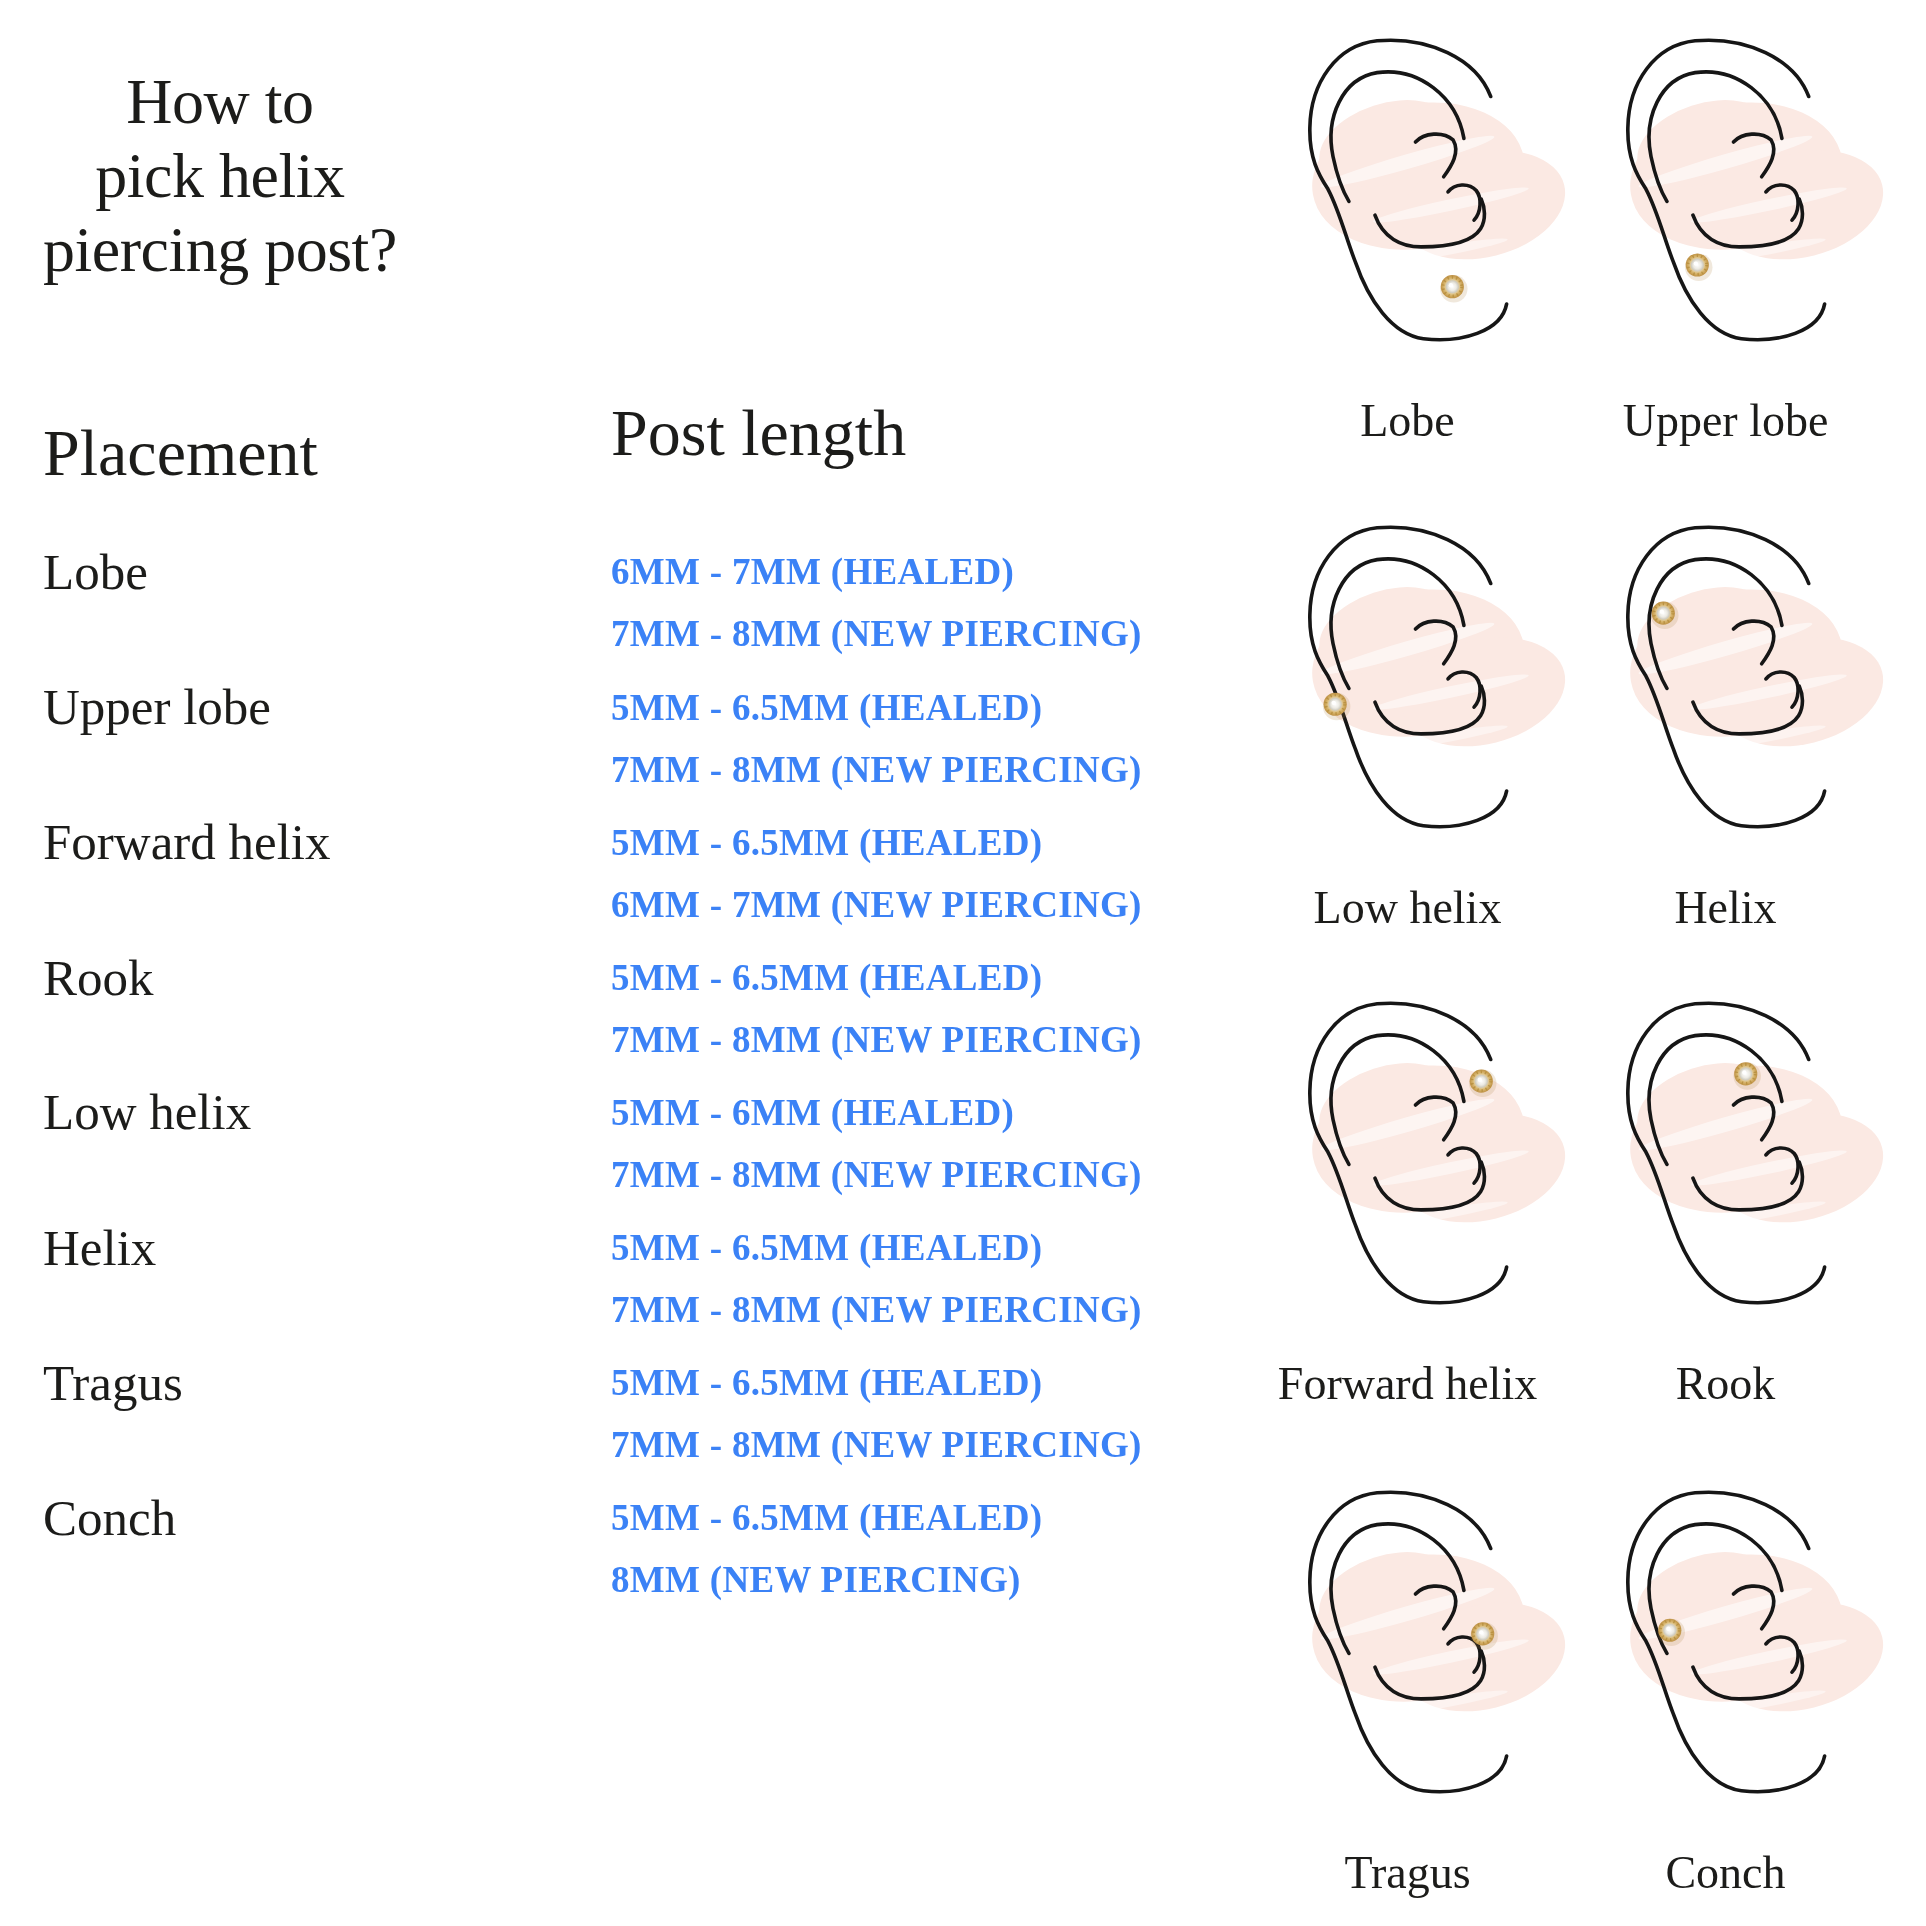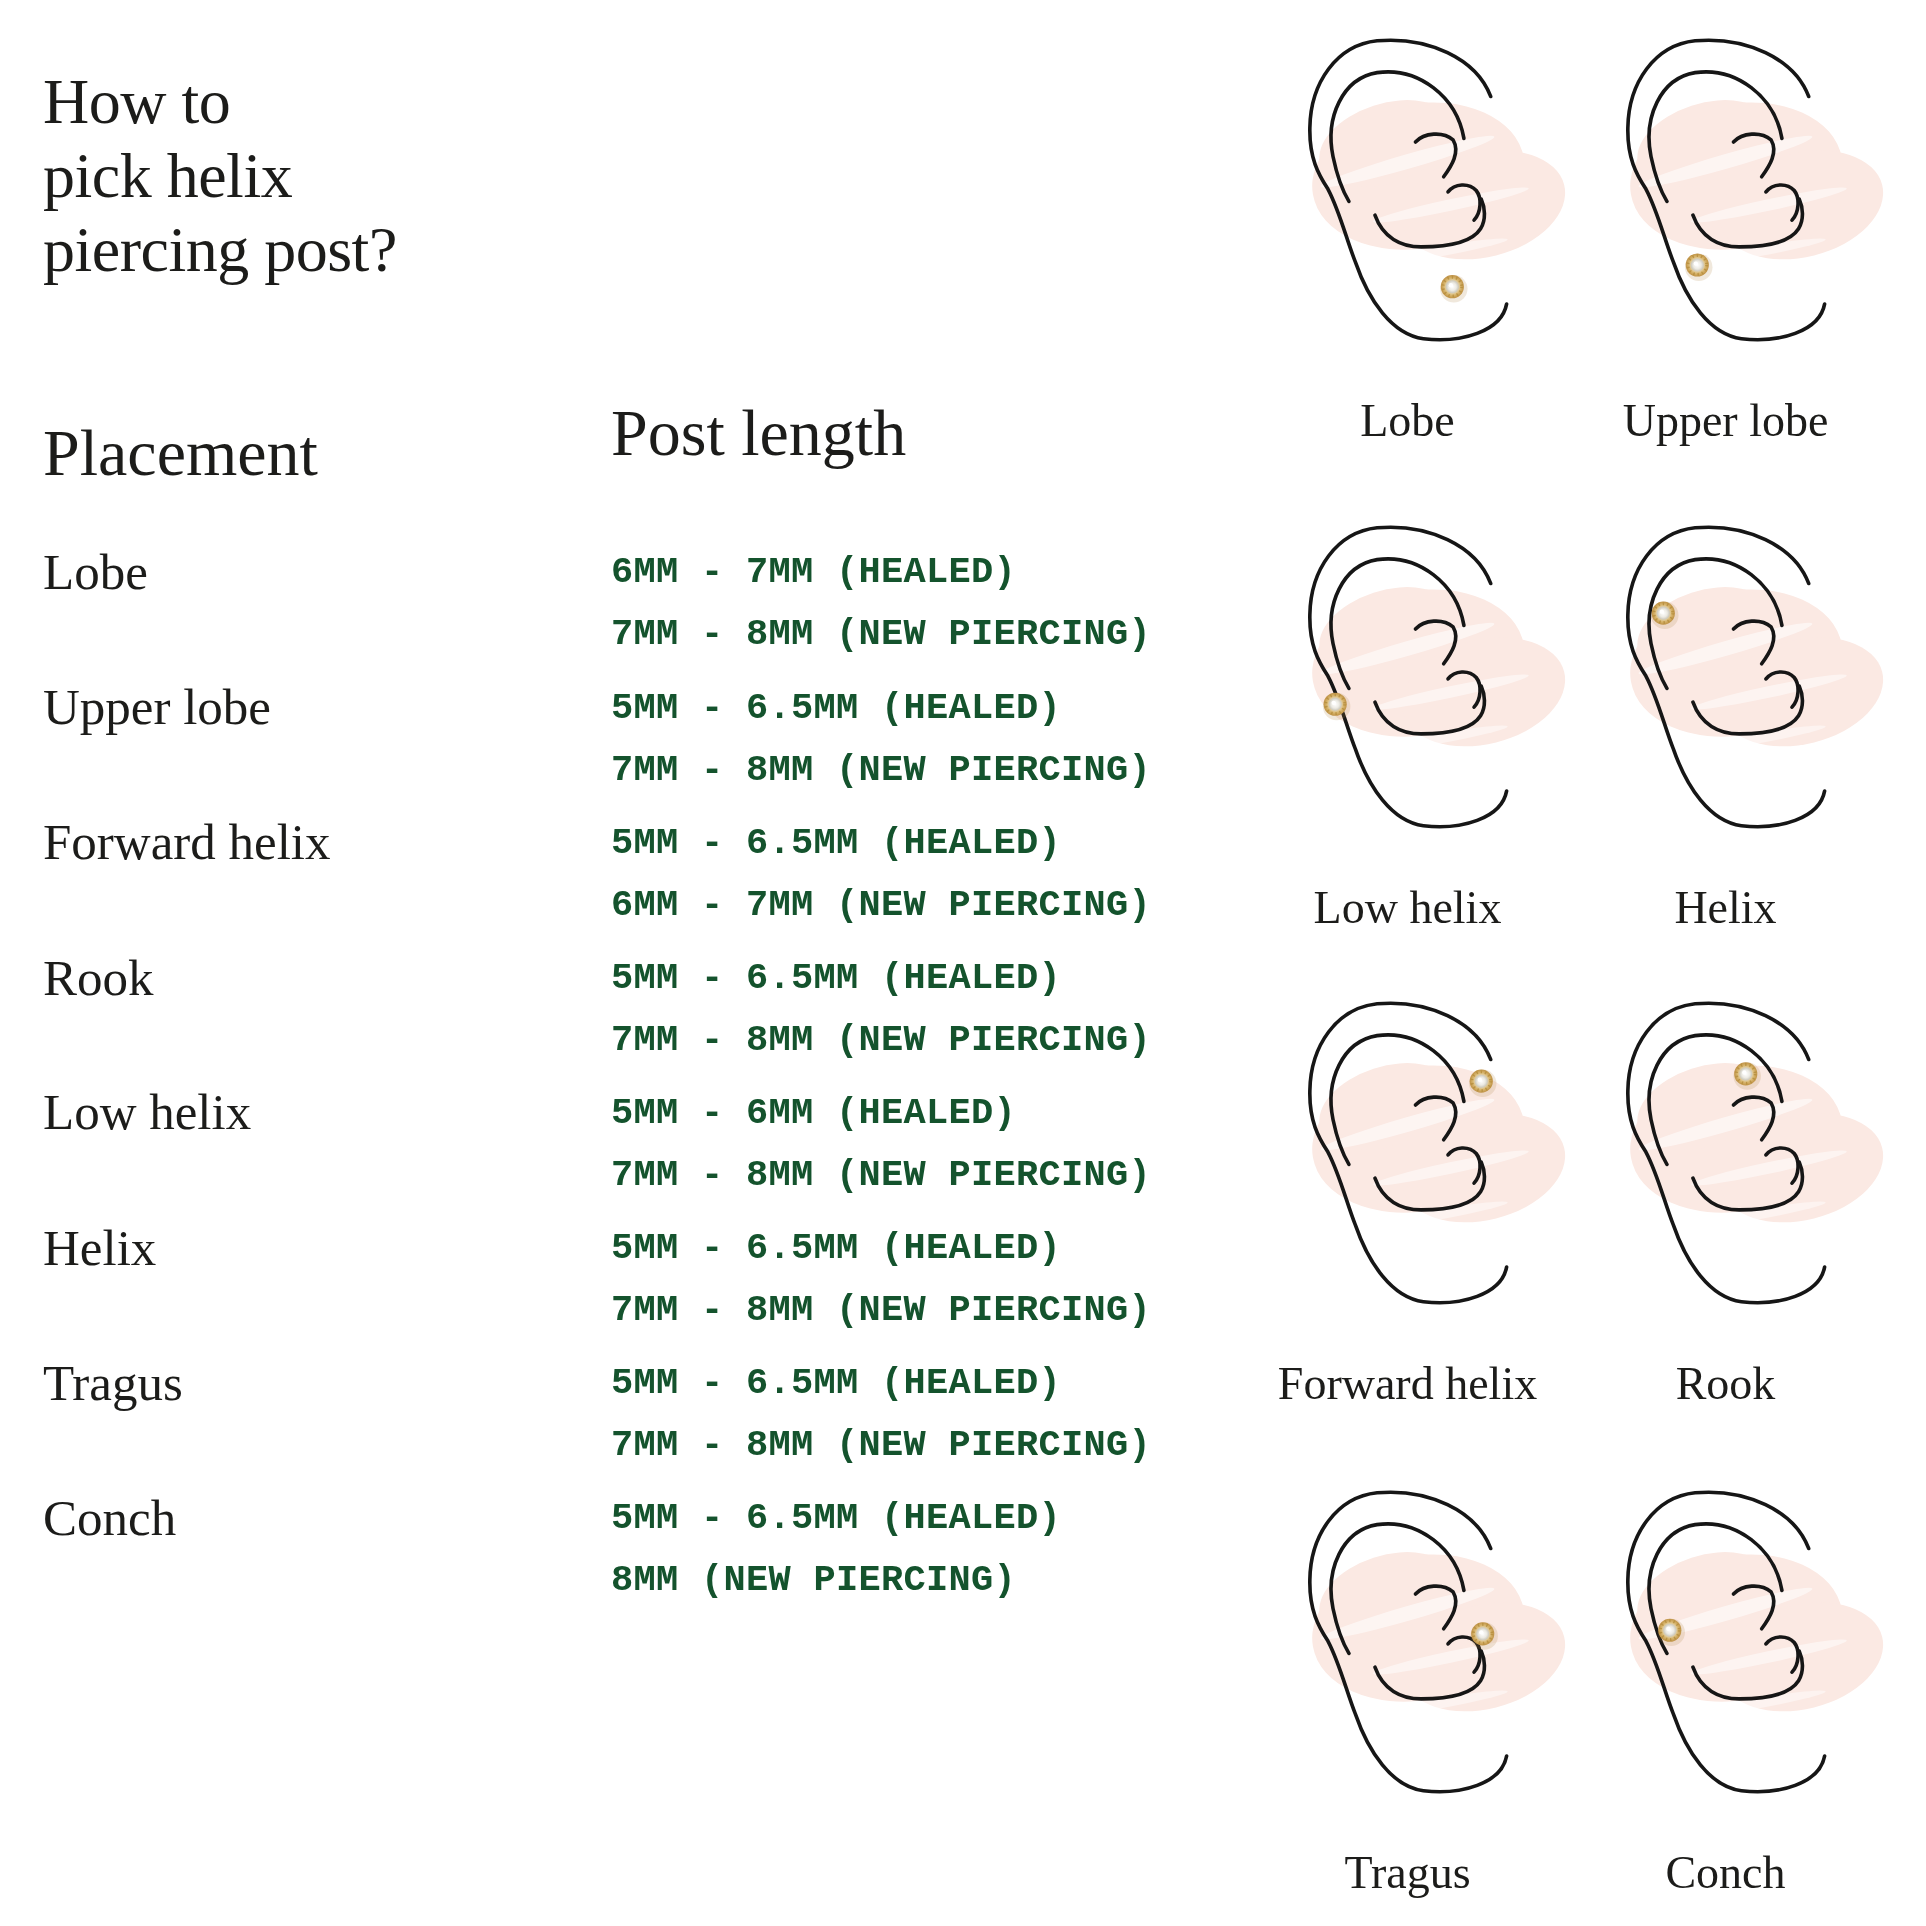--- a/index.html
+++ b/index.html
@@ -15,46 +15,47 @@
   .abs { position: absolute; }
 
   
   #title {
     left: 43px; top: 65px;
     font-size: 64px;
     line-height: 1.16;
     letter-spacing: -0.5px;
     color: #1c1c1a;
     white-space: nowrap;
+    text-align: center;
   }
 
   
   .col-header {
     font-size: 66px;
     letter-spacing: 0;
     white-space: nowrap;
     font-family: Liberation Serif, serif;
   }
   #header-placement { left: 43px; top: 415px; }
   #header-postlength { left: 611px; top: 395px; }
 
   
   .placement-label {
     left: 43px;
     font-size: 51px;
     white-space: nowrap;
   }
   .post-values {
     left: 611px;
-    font-family: Liberation Mono, monospace;
+    font-family: Liberation Serif, serif;
     font-weight: bold;
     font-size: 37px;
     line-height: 62px;
     letter-spacing: 0.3px;
-    color: #14532d;
+    color: #3b82f6;
     white-space: nowrap;
   }
 
   
   .ear-cell {
     position: absolute;
     width: 261px;
     height: 471px;
   }
   .ear-svg {

